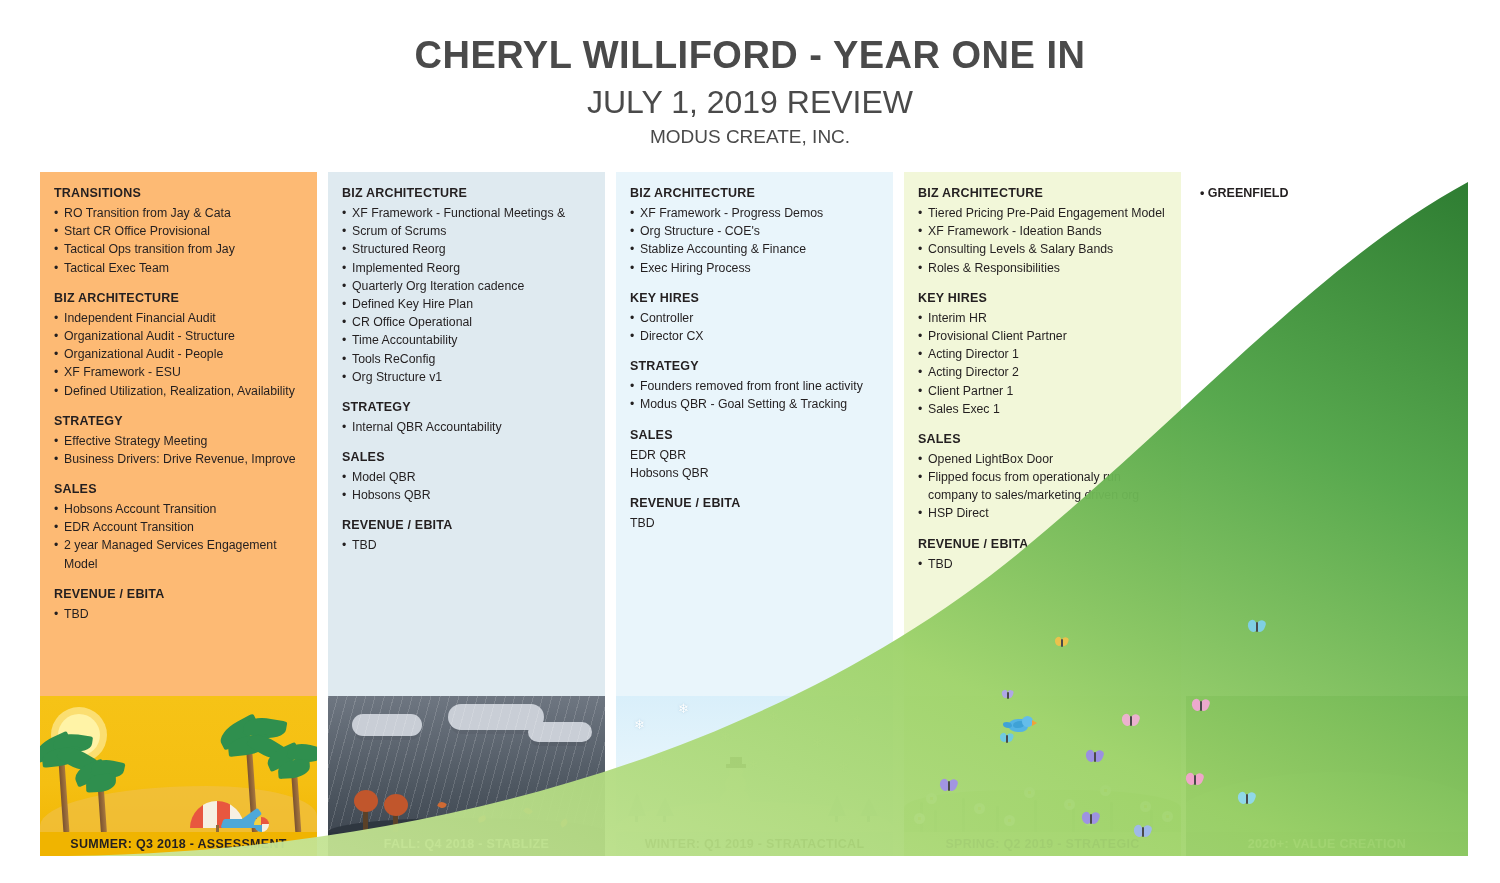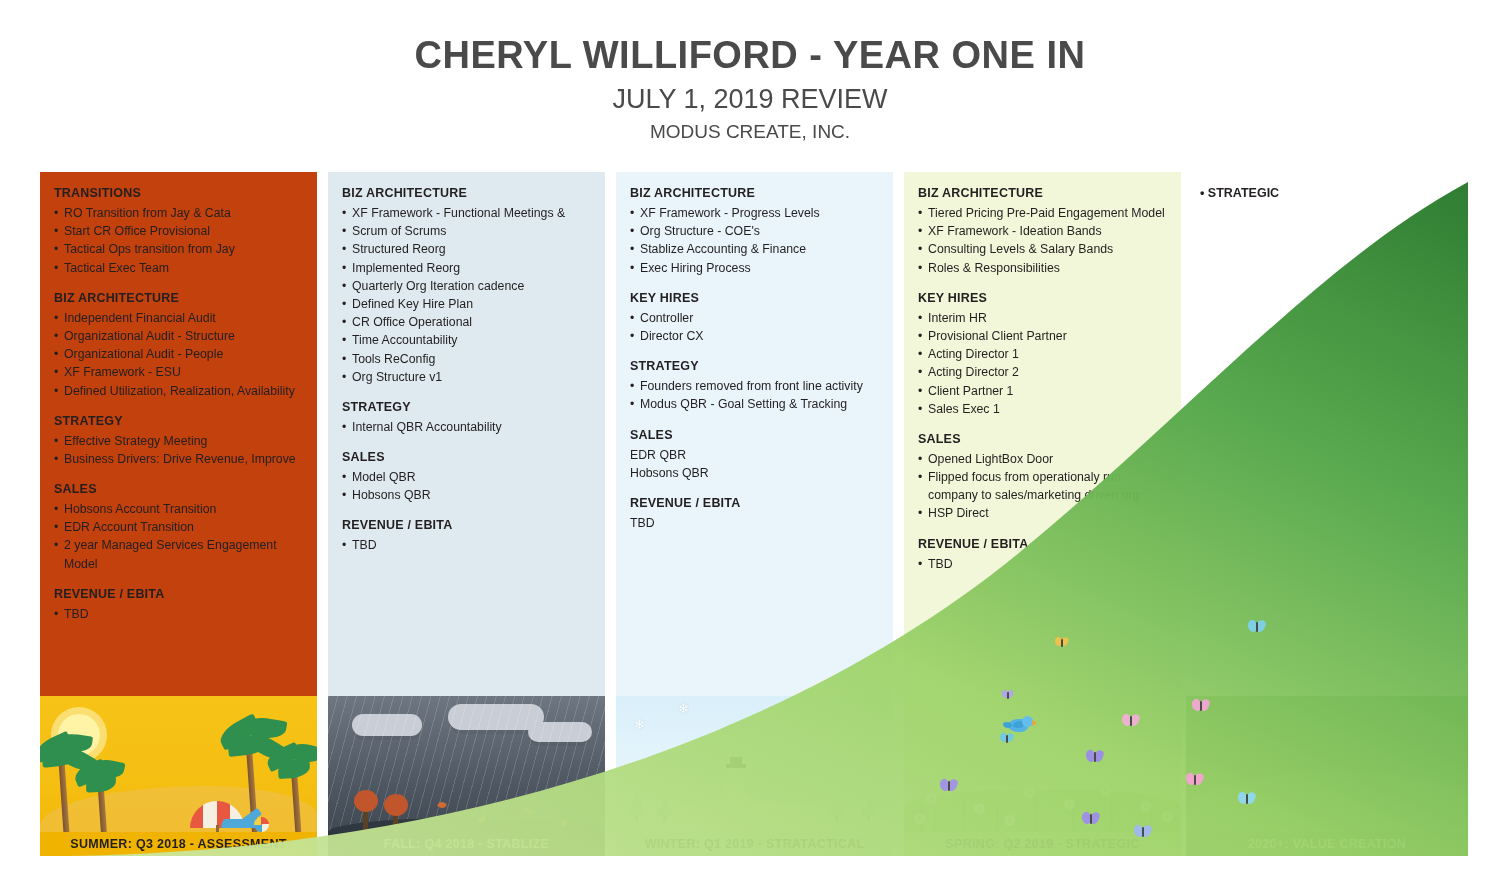--- a/index.html
+++ b/index.html
@@ -30,21 +30,21 @@
     text-align: center;
   }
   .title-main {
     font-size: 38px;
     font-weight: bold;
     letter-spacing: 0.5px;
     color: #4a4a4a;
     line-height: 1.15;
   }
   .title-sub {
-    font-size: 27px;
+    font-size: 32px;
     color: #4a4a4a;
     margin-top: 6px;
     line-height: 1.15;
   }
   .title-org {
     font-size: 19px;
     color: #4a4a4a;
     margin-top: 6px;
     line-height: 1.15;
   }
@@ -63,21 +63,21 @@
     height: 684px;
     overflow: hidden;
   }
   .col-1 { left: 0px;    width: 277px; }
   .col-2 { left: 288px;  width: 277px; }
   .col-3 { left: 576px;  width: 277px; }
   .col-4 { left: 864px;  width: 277px; }
   .col-5 { left: 1146px; width: 282px; }
 
   
-  .bg-summer  { background: #c2410c; }
+  .bg-summer  { background: #fdba74; }
   .bg-fall    { background: #dfeaf0; }
   .bg-winter  { background: #e9f5fb; }
   .bg-spring  { background: #f2f7d9; }
   .bg-green   { background: #ffffff; }
 
   .col-body {
     position: absolute;
     top: 0; left: 0; right: 0;
     padding: 14px 14px 0 14px;
     box-sizing: border-box;
@@ -589,21 +589,21 @@
             <div class="b3"></div>
           <div class="hat"></div>
             <div class="hat2"></div>
         </div>
       </div>
 
       <div class="col-body">
         <div class="sec">
           <div class="sec-head">BIZ ARCHITECTURE</div>
           <ul>
-            <li class="bullet">XF Framework - Progress Levels</li>
+            <li class="bullet">XF Framework - Progress Demos</li>
             <li class="bullet">Org Structure - COE's</li>
             <li class="bullet">Stablize Accounting &amp; Finance</li>
             <li class="bullet">Exec Hiring Process</li>
           </ul>
         </div>
         <div class="sec">
           <div class="sec-head">KEY HIRES</div>
           <ul>
             <li class="bullet">Controller</li>
             <li class="bullet">Director CX</li>
@@ -692,21 +692,21 @@
           <ul>
             <li class="bullet">TBD</li>
           </ul>
         </div>
       </div>
 
       <div class="foot foot-spring" style="left:0; right:0;">SPRING: Q2 2019 - STRATEGIC</div>
     </div>
 
     <div class="col col-5 bg-green">
-      <div class="greenfield-label">• STRATEGIC</div>
+      <div class="greenfield-label">• GREENFIELD</div>
       <div class="scene">
         <div class="green-block"></div>
         <div class="green-hill"></div>
       </div>
       <div class="foot foot-green" style="left:0; right:0;">2020+: VALUE CREATION</div>
     </div>
 
   </div>
 
   <div class="curve-layer">

